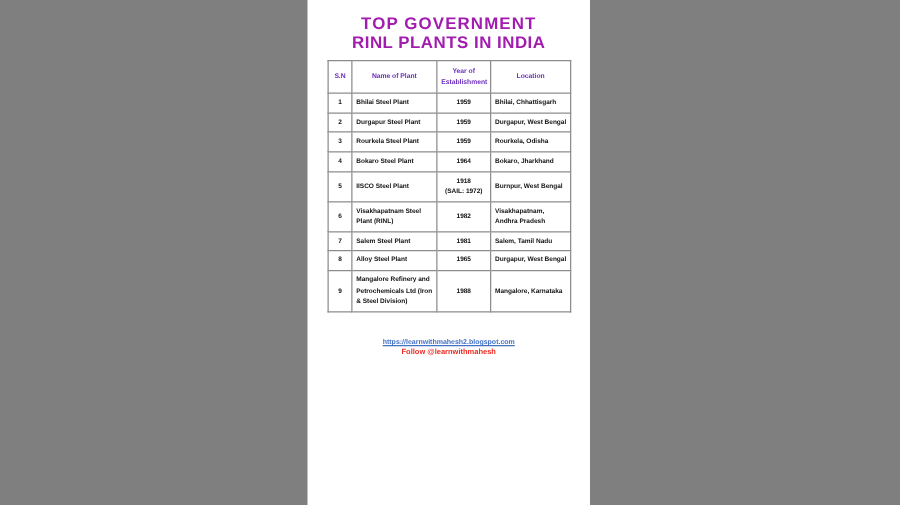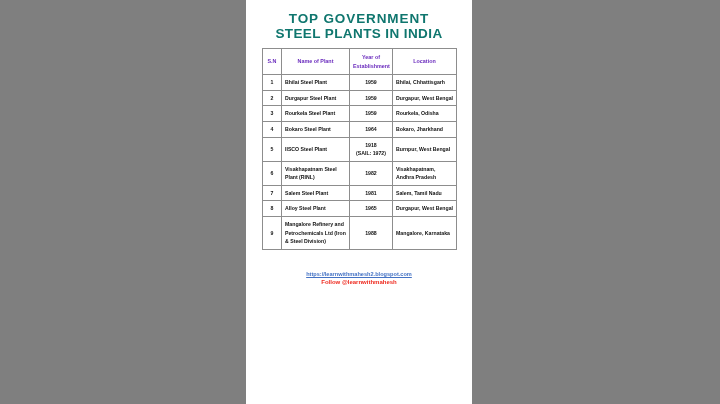--- a/index.html
+++ b/index.html
@@ -37,21 +37,21 @@
     background: #ffffff;
   }
 
   .title-block {
     padding-top: 11px;
     text-align: center;
     line-height: 1.12;
   }
   .title-line {
     display: block;
-    color: #0f766e;
+    color: #a21caf;
     font-weight: bold;
     font-size: 13.5px;
     letter-spacing: 0.4px;
     white-space: nowrap;
   }
   .title-line.l1 { letter-spacing: 0.9px; }
 
   .table-wrap {
     margin: 7px auto 0 auto;
     width: 194px;
@@ -113,21 +113,21 @@
 
 <div class="screen">
 
   <div class="gutter gutter-left"></div>
   <div class="gutter gutter-right"></div>
 
   <div class="page">
 
     <div class="title-block">
       <span class="title-line l1">TOP  GOVERNMENT</span>
-      <span class="title-line l2">STEEL PLANTS IN INDIA</span>
+      <span class="title-line l2">RINL PLANTS IN INDIA</span>
     </div>
 
     <div class="table-wrap">
       <table class="plants">
         <colgroup>
           <col class="c-sn">
             <col class="c-name">
             <col class="c-year">
             <col class="c-loc">
         </colgroup>

